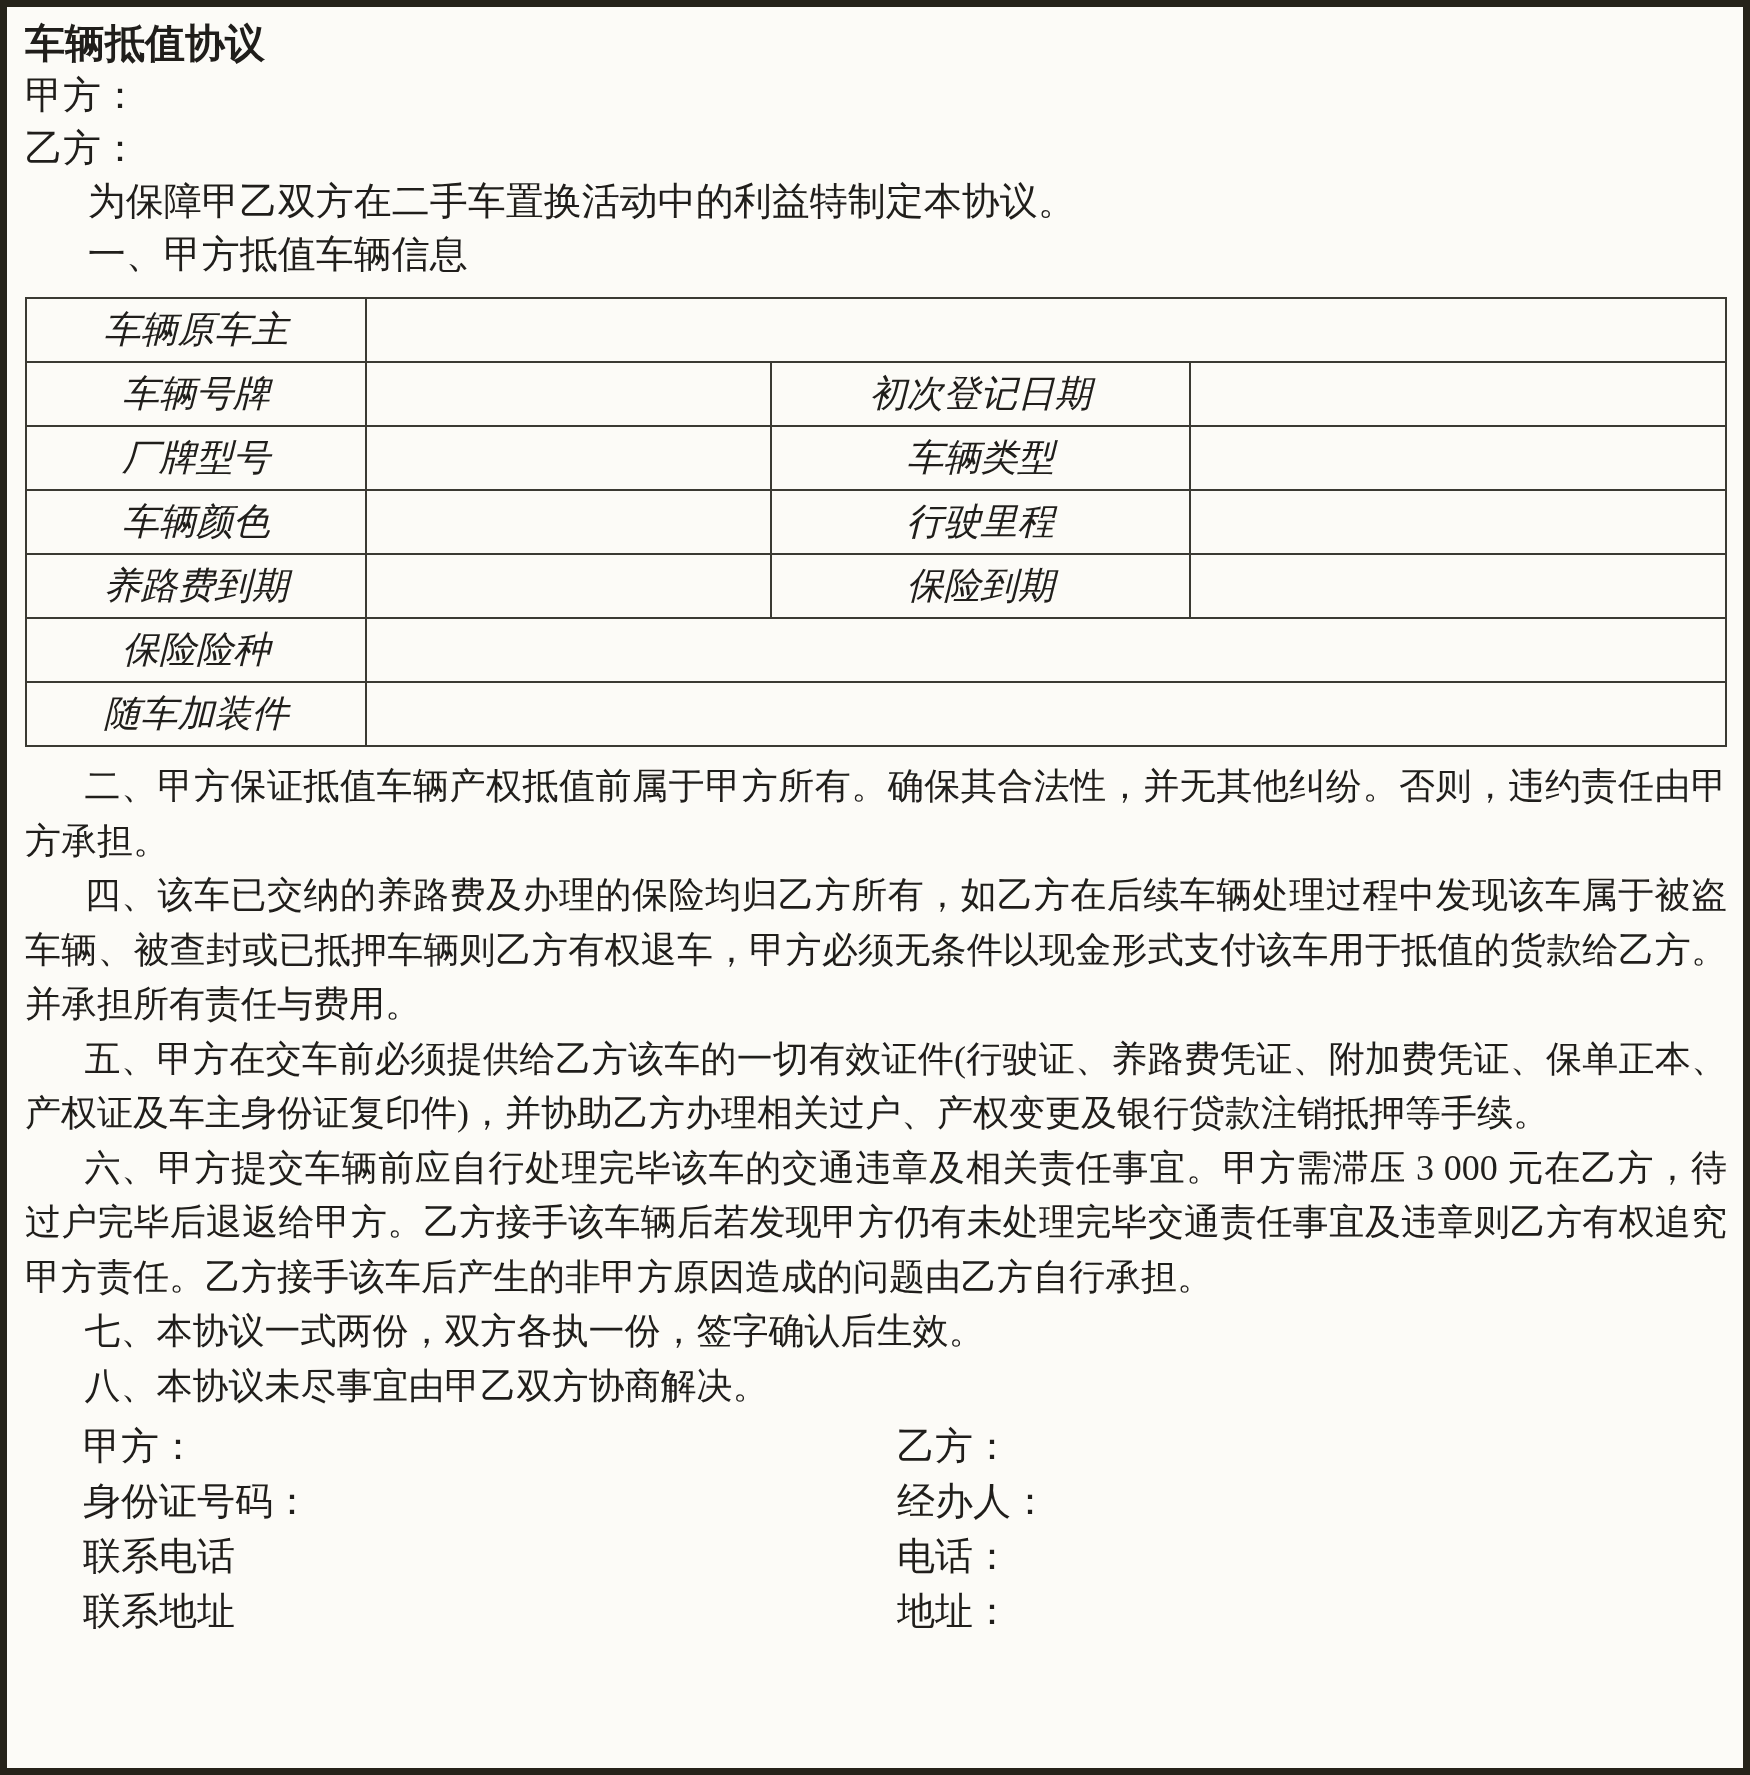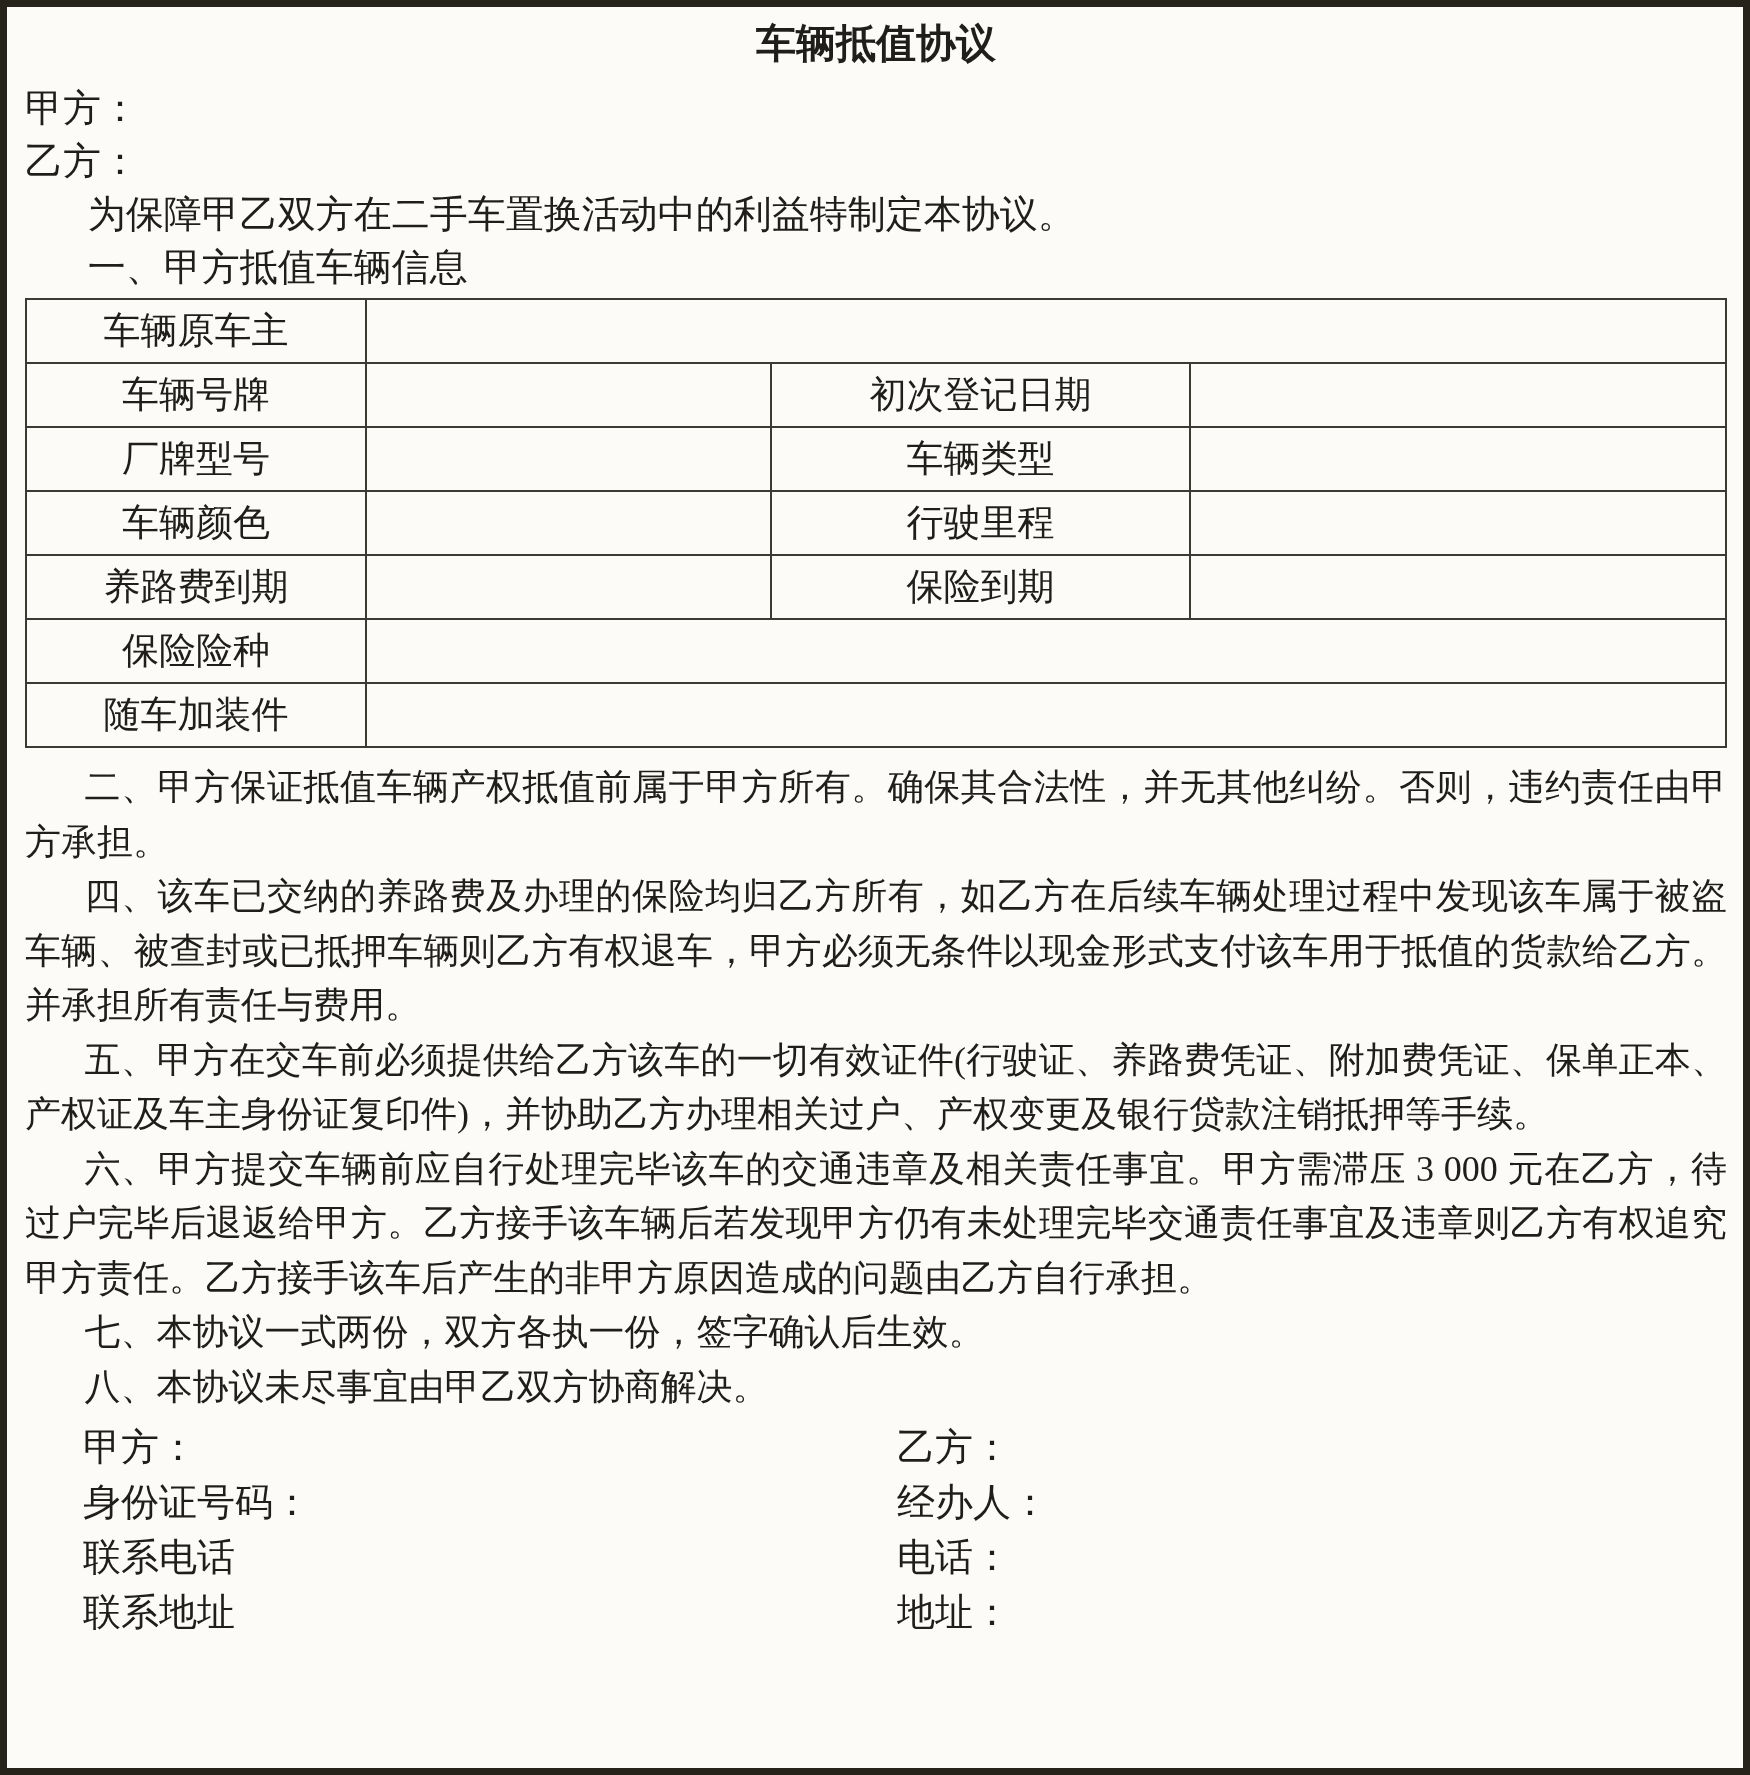--- a/index.html
+++ b/index.html
@@ -8,33 +8,33 @@
     width:1750px;height:1775px;
     box-sizing:border-box;
     background:#fcfbf7;
     border:7px solid #26231a;
     padding:6px 16px 0 18px;
     font-family:"Liberation Serif","DejaVu Serif",serif;
     color:#201e1b;
     overflow:hidden;
   }
   .doc-title{
-    margin:4px 0 13px 0;
+    margin:4px 0 0 0;
     height:52px;line-height:52px;
-    text-align:center;
     font-family:"Liberation Sans","DejaVu Sans",sans-serif;
     font-weight:bold;font-size:40px;
   }
   .line{font-size:38px;line-height:53px;margin:0;}
   .indent{text-indent:1.65em;}
   table.vtable{
     width:100%;
     border-collapse:collapse;
-    margin-top:4px;
+    margin-top:16px;
     table-layout:fixed;
+    font-style:italic;
   }
   table.vtable td{
     border:2px solid #3b3a33;
     height:62px;
     font-size:37px;
     text-align:center;
     vertical-align:middle;
     padding:0 6px;
     overflow:hidden;
   }

